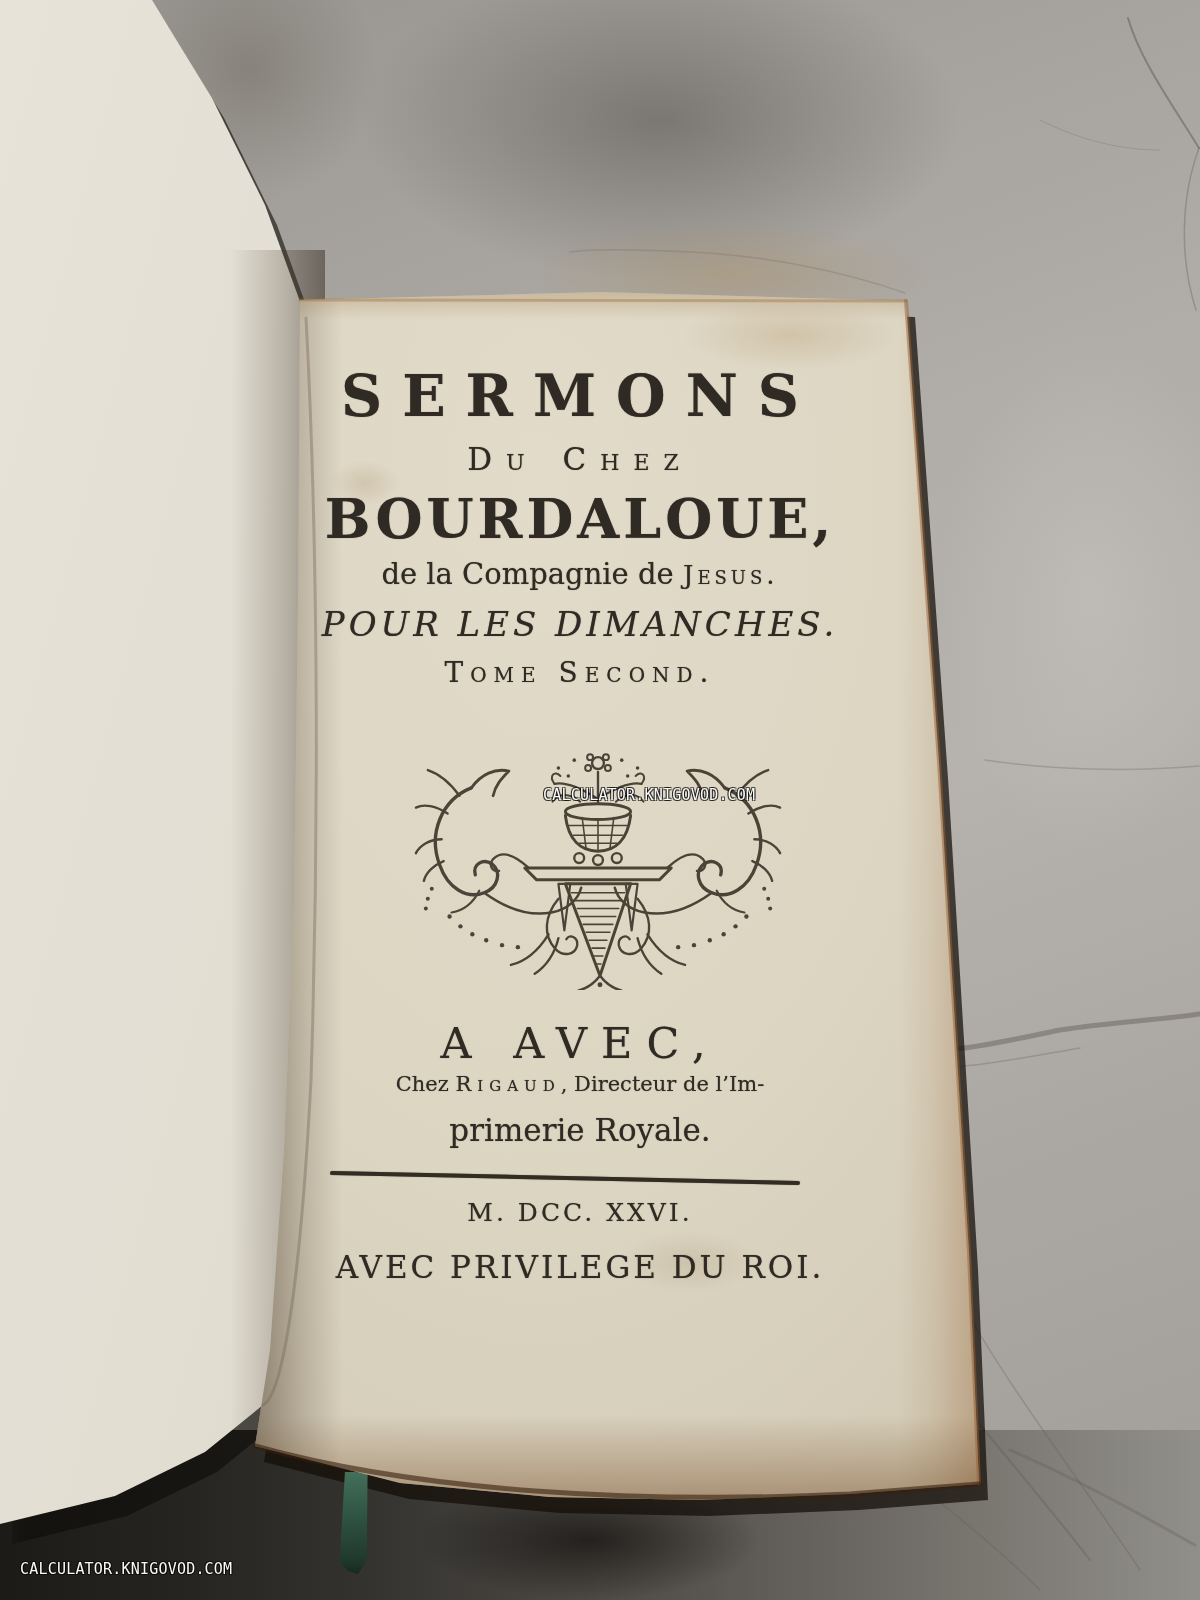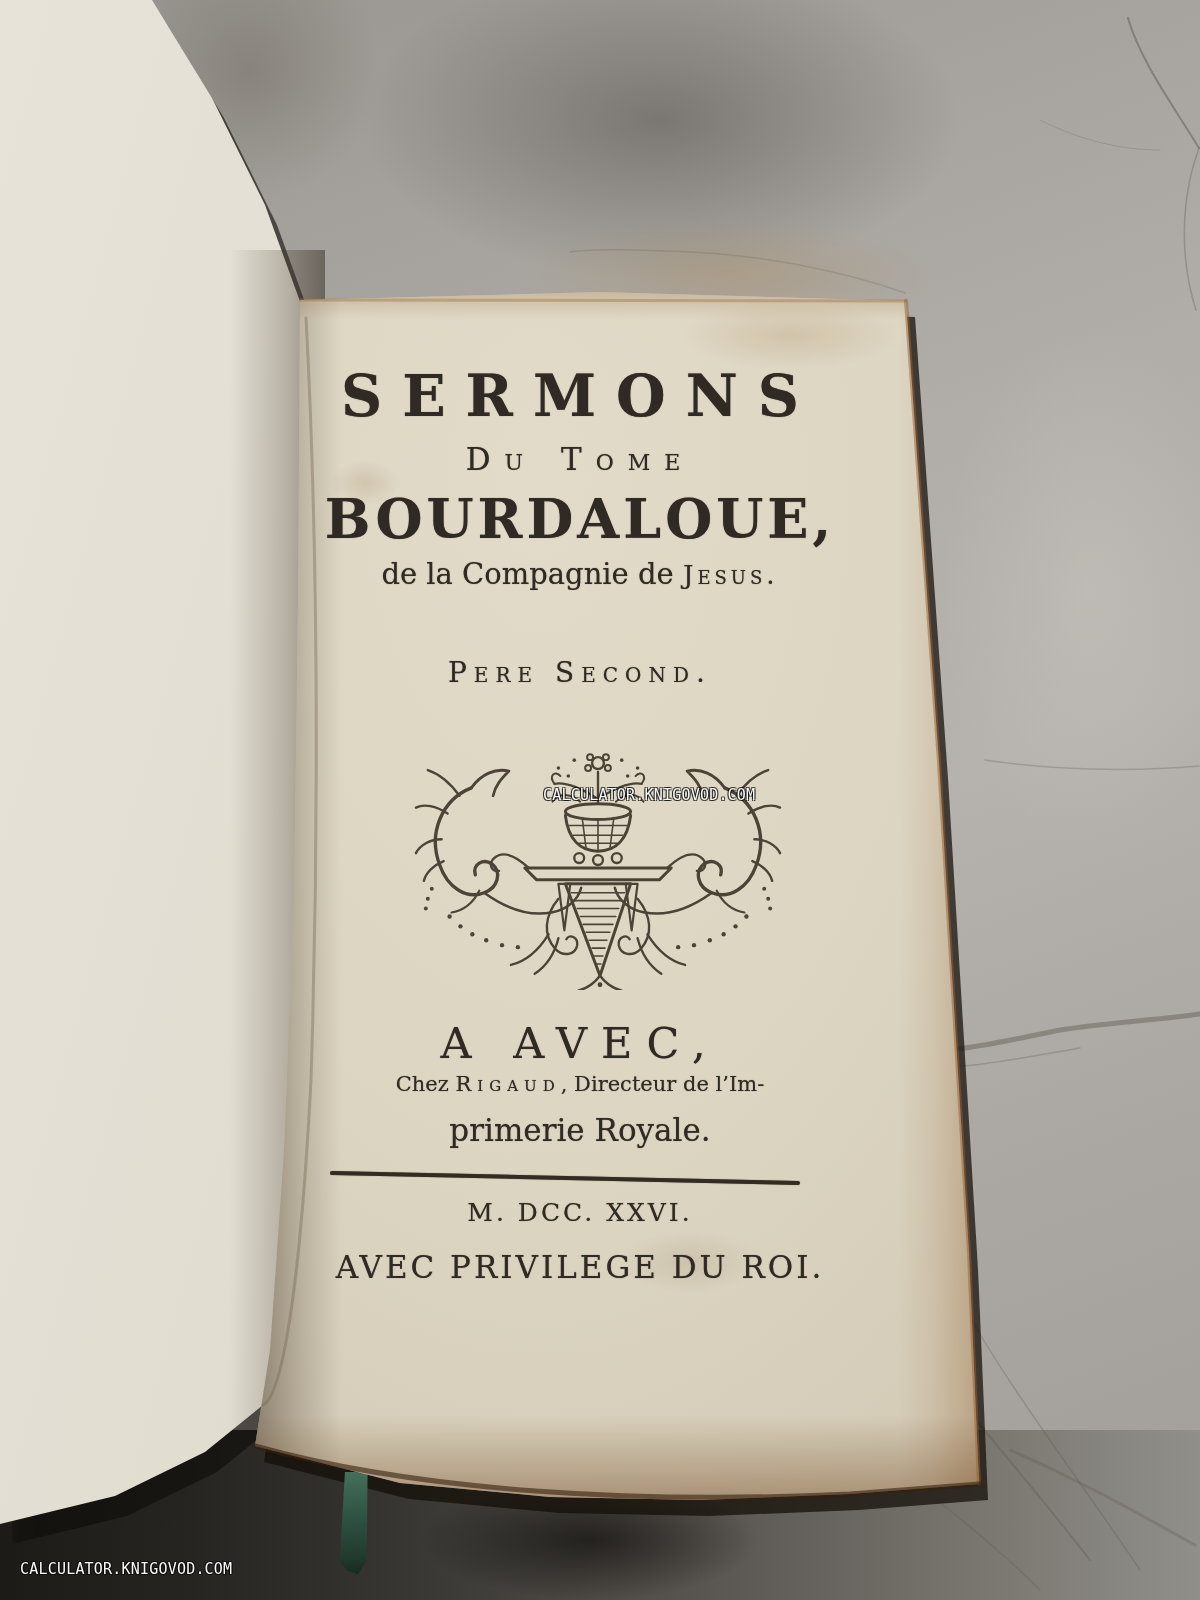--- a/index.html
+++ b/index.html
@@ -136,24 +136,25 @@
     <div class="abs pg-gutter"></div>
     <div class="abs pg-top"></div>
     <div class="abs pg-right"></div>
     <div class="abs pg-bottom"></div>
     <div class="abs stain p1"></div>
     <div class="abs stain p2"></div>
     <div class="abs stain p3"></div>
 
     <div class="abs textblock">
       <div class="line t-title">SERMONS</div>
-      <div class="line t-sub sc">Du Tome</div>
+      <div class="line t-sub sc">Du Chez</div>
       <div class="line t-author">BOURDALOUE,</div>
       <div class="line t-order"><span>de la Compagnie de </span><span class="sc-order">Jesus.</span></div>
-      <div class="line t-volume sc">Pere Second.</div>
+      <div class="line t-series">POUR LES DIMANCHES.</div>
+      <div class="line t-volume sc">Tome Second.</div>
       <div class="line t-city">A AVEC,</div>
       <div class="line t-chez"><span>Chez </span><span class="sc-pub">Rigaud</span><span>, Directeur de l’Im-</span></div>
       <div class="line t-prim">primerie Royale.</div>
       <div class="rule"></div>
       <div class="line t-date">M. DCC. XXVI.</div>
       <div class="line t-priv">AVEC PRIVILEGE DU ROI.</div>
     </div>
 
     <svg class="ornament" viewBox="0 0 380 250" fill="none" stroke="#40372c" stroke-width="3" stroke-linecap="round" stroke-linejoin="round" opacity="0.92">
       <g>

